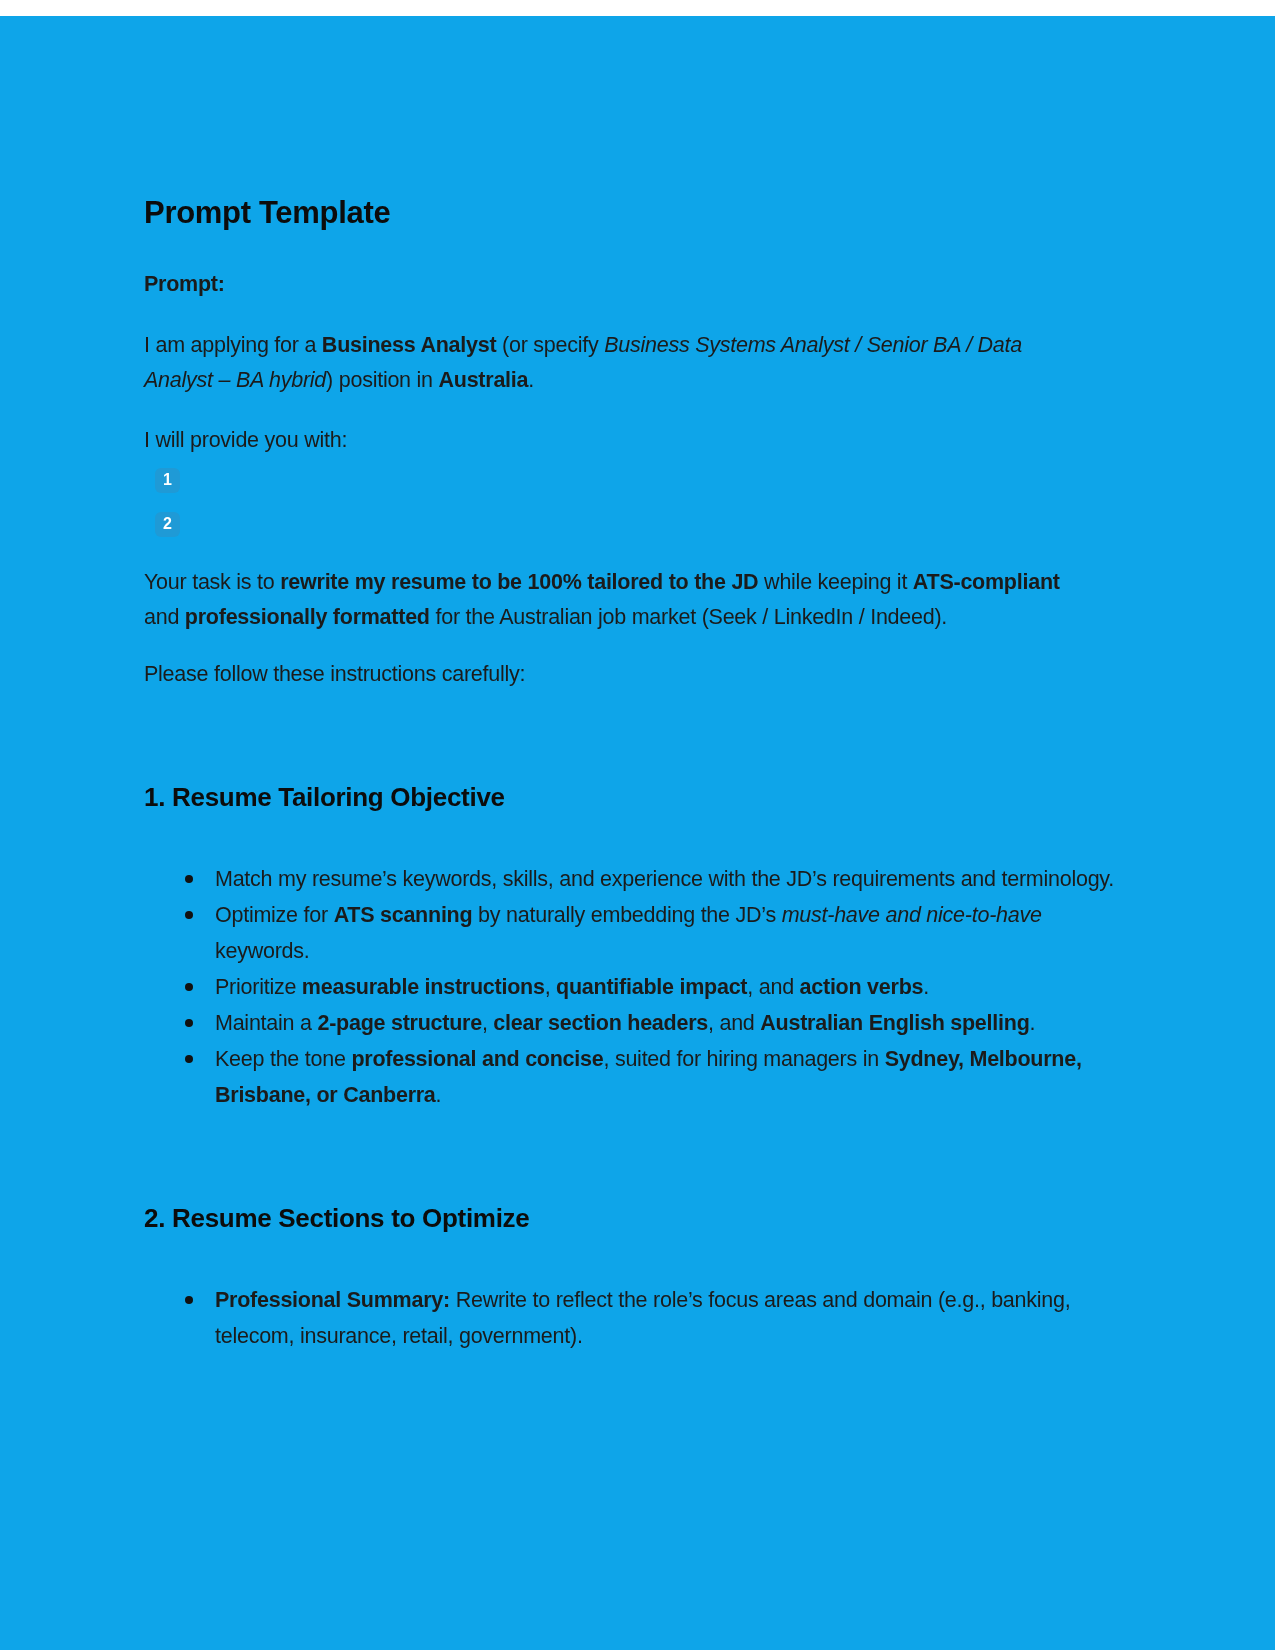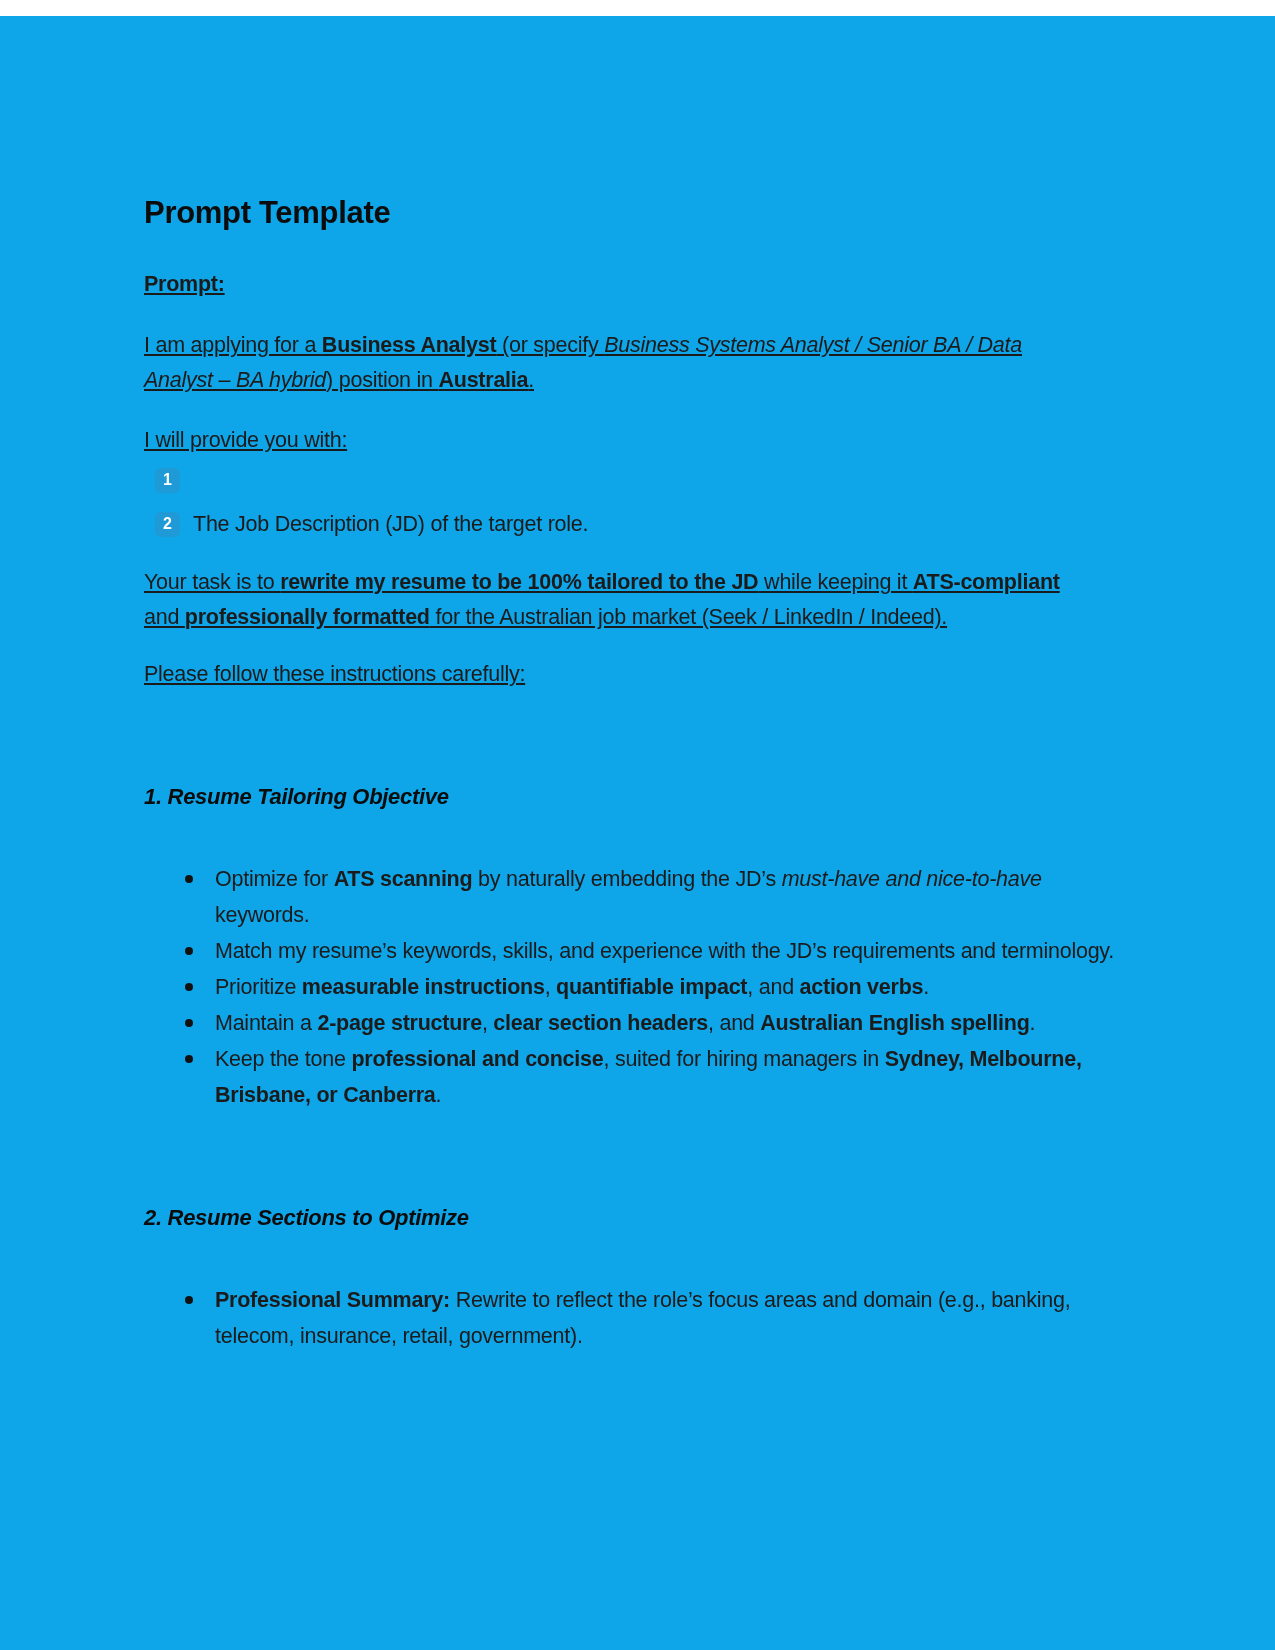--- a/index.html
+++ b/index.html
@@ -21,28 +21,27 @@
   h1.doc-title {
     margin: 0 0 35px 0;
     font-size: 31px;
     line-height: 38px;
     font-weight: 700;
     color: #0c0c0c;
     letter-spacing: -0.3px;
   }
   h2.sec-heading {
     margin: 85px 0 0 0;
-    font-size: 22px;
+    font-size: 26px;
     line-height: 40px;
     font-weight: 700;
     color: #0c0c0c;
     letter-spacing: -0.3px;
-    font-style: italic;
   }
-  p { margin: 0; max-width: 940px; text-decoration: underline; }
+  p { margin: 0; max-width: 940px; }
   .prompt-label { font-weight: 700; margin-bottom: 26px; }
   .intro-para   { margin-bottom: 25px; }
   .provide-lead { margin-bottom: 0; }
   .task-para    { margin-bottom: 22px; }
   .follow-note  { margin-bottom: 0; }
 
   .numlist { margin: 0 0 19px 0; }
   .numrow {
     display: flex;
     align-items: center;
@@ -101,38 +100,37 @@
   <p class="intro-para rich"><span>I am applying for a </span><span class="b">Business Analyst</span><span> (or specify </span><span class="i">Business Systems Analyst / Senior BA / Data Analyst – BA hybrid</span><span>) position in </span><span class="b">Australia</span><span>.</span></p>
 
   <p class="provide-lead">I will provide you with:</p>
 
   <div class="numlist">
     <div class="numrow">
       <span class="badge" style="background-color: rgb(31, 154, 214);">1</span>
     </div>
     <div class="numrow">
       <span class="badge" style="background-color: rgb(31, 154, 214);">2</span>
-      <span class="numtext">The Job Description (JD) of the target role.</span>
     </div>
   </div>
 
   <p class="task-para rich"><span>Your task is to </span><span class="b">rewrite my resume to be 100% tailored to the JD</span><span> while keeping it </span><span class="b">ATS-compliant</span><span> and </span><span class="b">professionally formatted</span><span> for the Australian job market (Seek / LinkedIn / Indeed).</span></p>
 
   <p class="follow-note">Please follow these instructions carefully:</p>
 
   <h2 class="sec-heading">1. Resume Tailoring Objective</h2>
 
   <ul class="bullets">
     <li>
       <span class="dot"></span>
-      <span class="rich"><span>Optimize for </span><span class="b">ATS scanning</span><span> by naturally embedding the JD’s </span><span class="i">must-have and nice-to-have</span><span> keywords.</span></span>
+      <span class="rich"><span>Match my resume’s keywords, skills, and experience with the JD’s requirements and terminology.</span></span>
     </li>
     <li>
       <span class="dot"></span>
-      <span class="rich"><span>Match my resume’s keywords, skills, and experience with the JD’s requirements and terminology.</span></span>
+      <span class="rich"><span>Optimize for </span><span class="b">ATS scanning</span><span> by naturally embedding the JD’s </span><span class="i">must-have and nice-to-have</span><span> keywords.</span></span>
     </li>
     <li>
       <span class="dot"></span>
       <span class="rich"><span>Prioritize </span><span class="b">measurable instructions</span><span>, </span><span class="b">quantifiable impact</span><span>, and </span><span class="b">action verbs</span><span>.</span></span>
     </li>
     <li>
       <span class="dot"></span>
       <span class="rich"><span>Maintain a </span><span class="b">2-page structure</span><span>, </span><span class="b">clear section headers</span><span>, and </span><span class="b">Australian English spelling</span><span>.</span></span>
     </li>
     <li>

